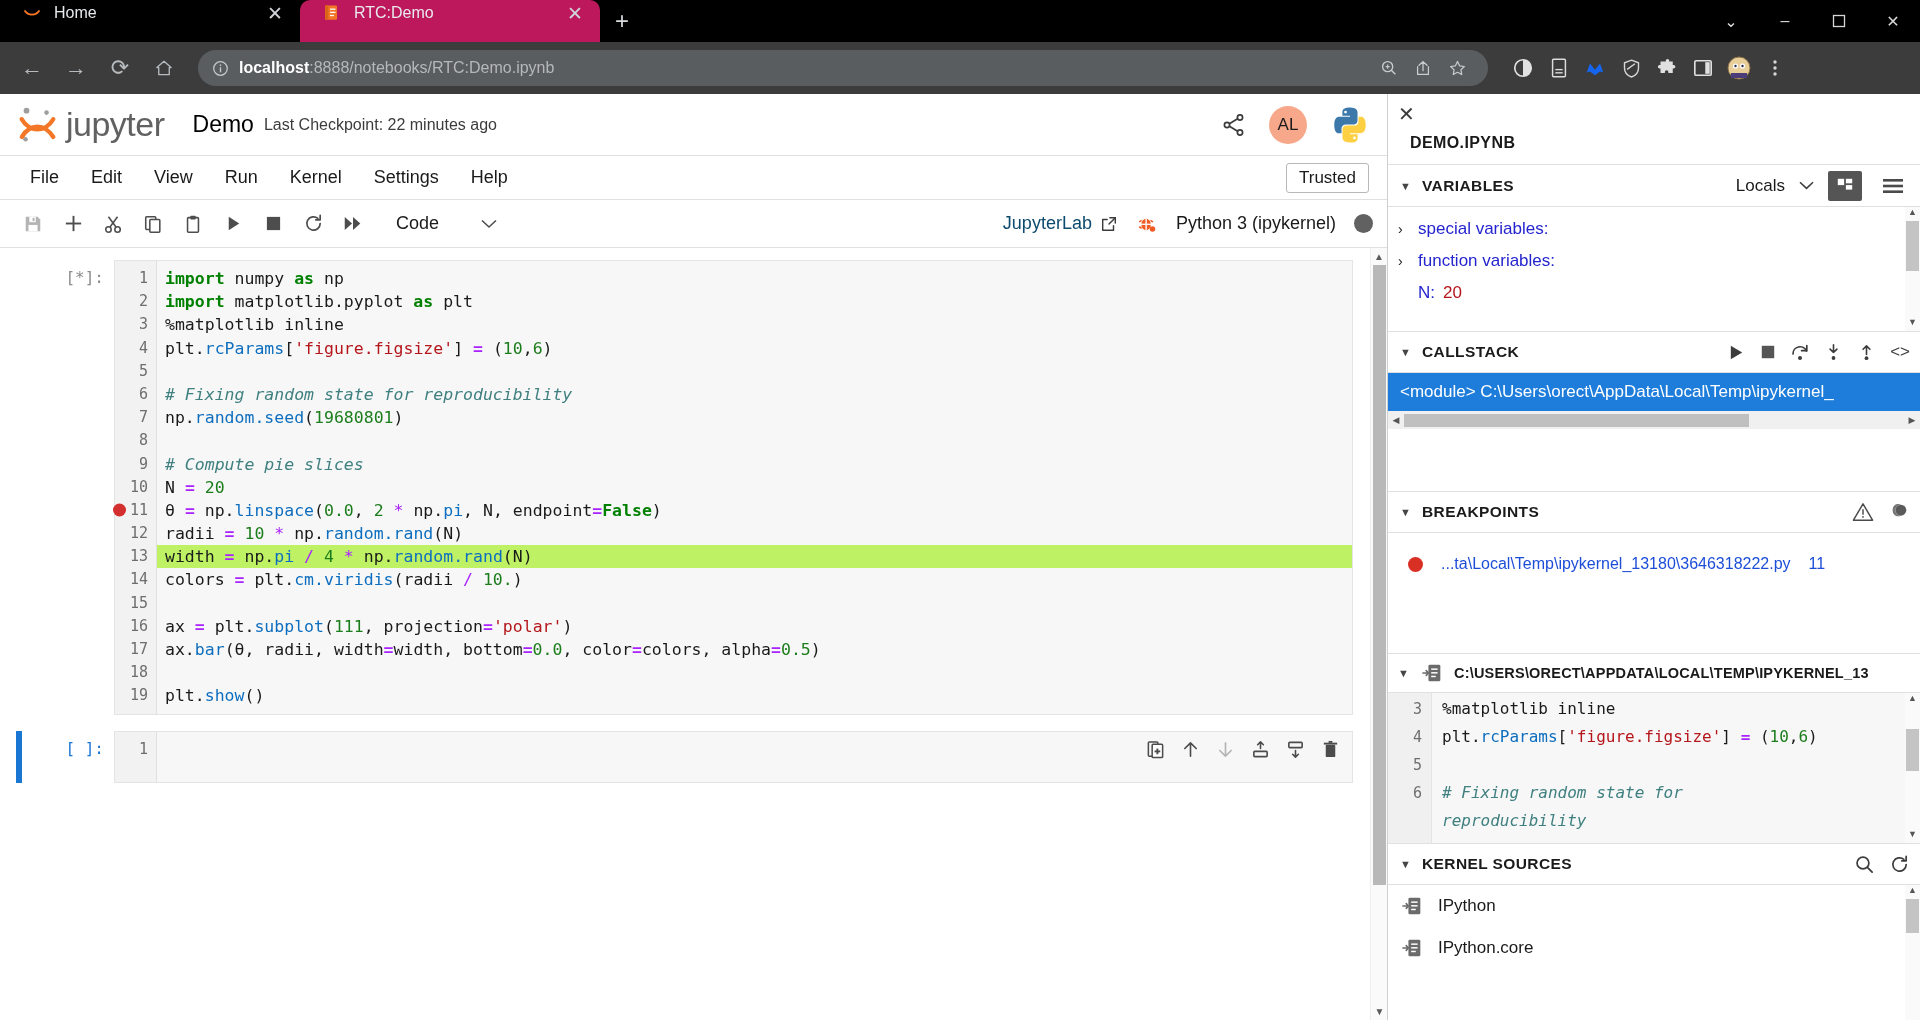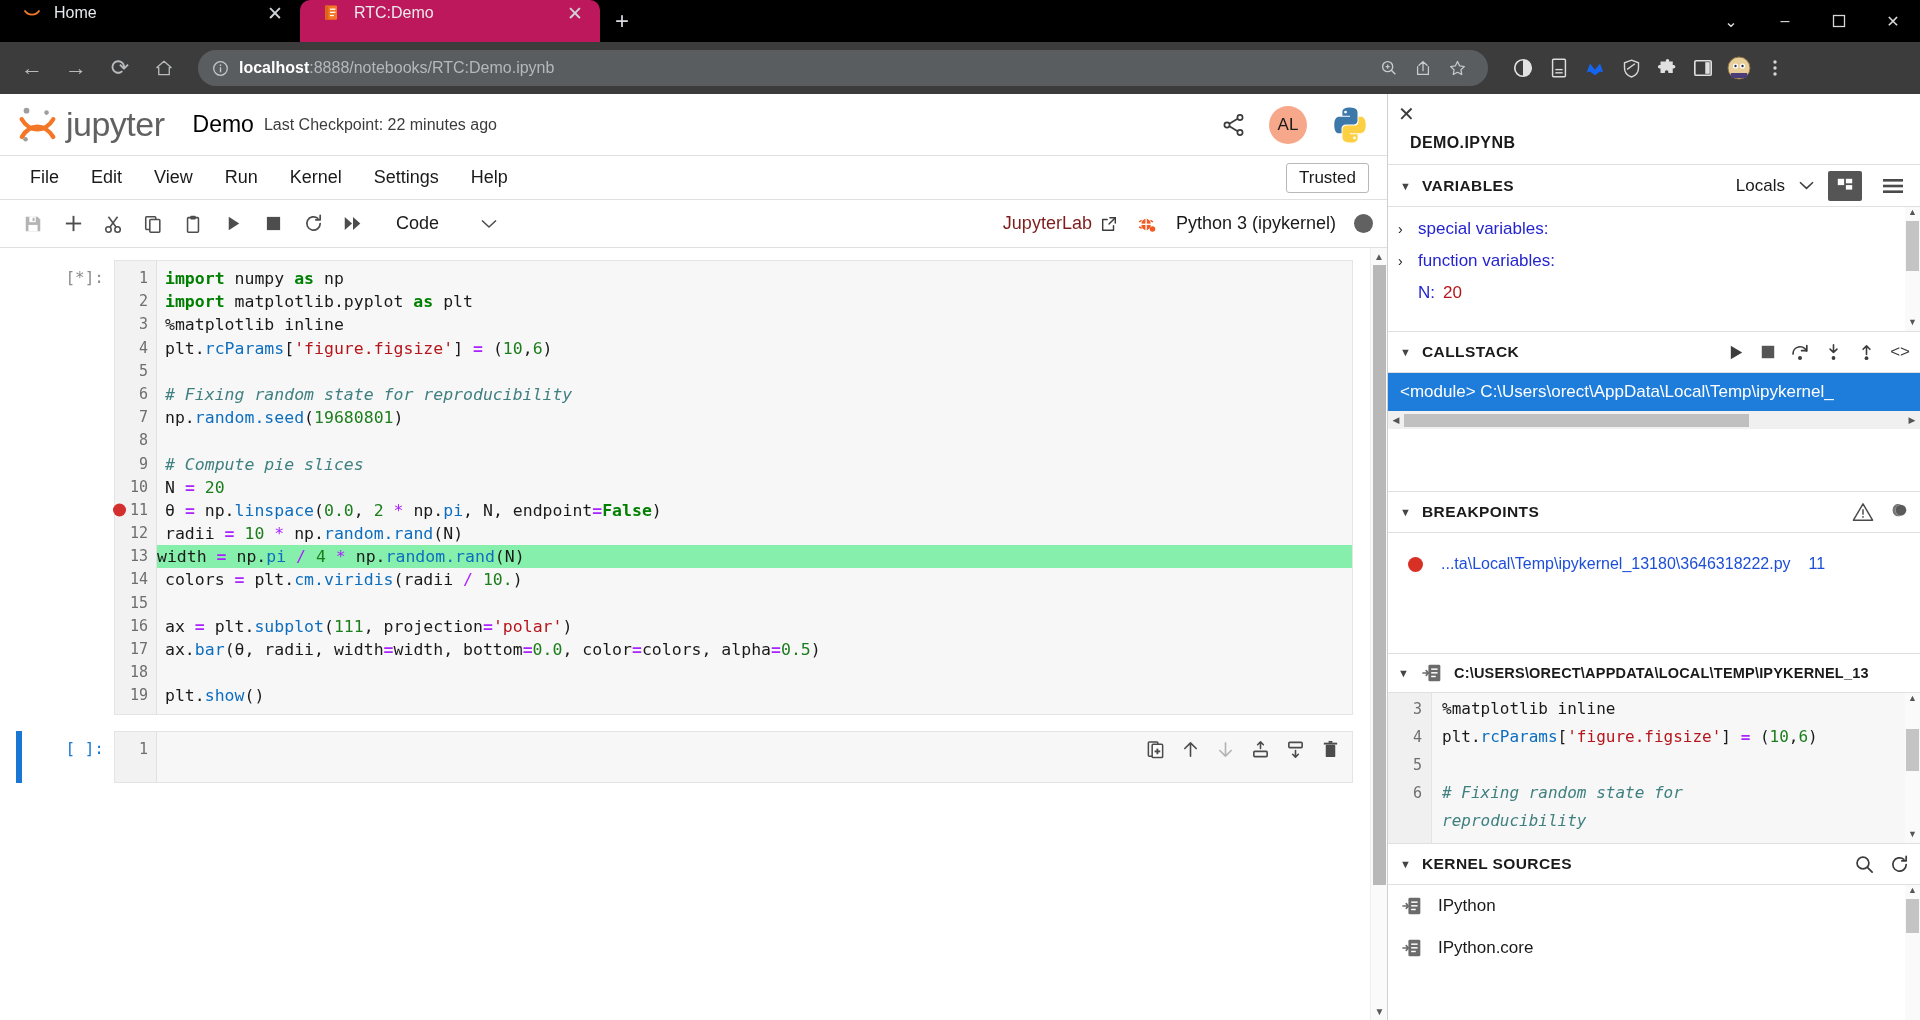--- a/index.html
+++ b/index.html
@@ -117,21 +117,21 @@
   .tb-btn {
     width: 38px; height: 38px; display: flex; align-items: center;
     justify-content: center; color: #555; font-size: 17px;
   }
   .tb-btn.dim { color: #b4b4b4; }
   #celltype-select {
     display: flex; align-items: center; gap: 42px; margin-left: 14px;
     font-size: 18px; color: #1a1a1a; padding: 4px 8px;
   }
   #toolbar-right { margin-left: auto; display: flex; align-items: center; gap: 18px; }
-  #jlab-link { font-size: 18px; color: #7f1d1d; display: flex; align-items: center; gap: 8px; }
+  #jlab-link { font-size: 18px; color: #0c4a6e; display: flex; align-items: center; gap: 8px; }
   #kernel-name { font-size: 18px; color: #1a1a1a; }
   #kernel-busy {
     width: 19px; height: 19px; border-radius: 50%; background: #616161;
   }
 
   
   #nb-body { flex: 1; overflow: hidden; position: relative; background: #fff; padding-top: 12px; }
   .cell { display: flex; margin: 0 0 6px 0; position: relative; }
   .cell-marker { width: 6px; flex: 0 0 6px; margin-left: 16px; }
   .cell-marker.selected { background: #1976d2; }
@@ -155,21 +155,21 @@
   }
   .gutter .ln .bp {
     position: absolute; left: -2px; top: 50%; transform: translateY(-50%);
     width: 13px; height: 13px; border-radius: 50%; background: #d32f2f;
   }
   .codearea { flex: 1; padding: 6px 0 6px 8px; overflow: hidden; }
   .cline {
     height: 23.2px; line-height: 23.2px; white-space: pre;
     font-family: "DejaVu Sans Mono", monospace; font-size: 16.5px; color: #1a1a1a;
   }
-  .cline.hl { background: #86efac; margin-left: -8px; padding-left: 0; }
+  .cline.hl { background: #bef264; margin-left: -8px; padding-left: 8px; }
   .kw { color: #008000; font-weight: bold; }
   .bi { color: #008000; font-weight: bold; }
   .fn { color: #0d6ebf; }
   .num { color: #1c7d1c; }
   .str { color: #b5161b; }
   .cm { color: #408080; font-style: italic; }
   .op { color: #aa22ff; }
   .op2 { color: #aa22ff; font-weight: bold; }
   .mg { color: #1a1a1a; }
 

